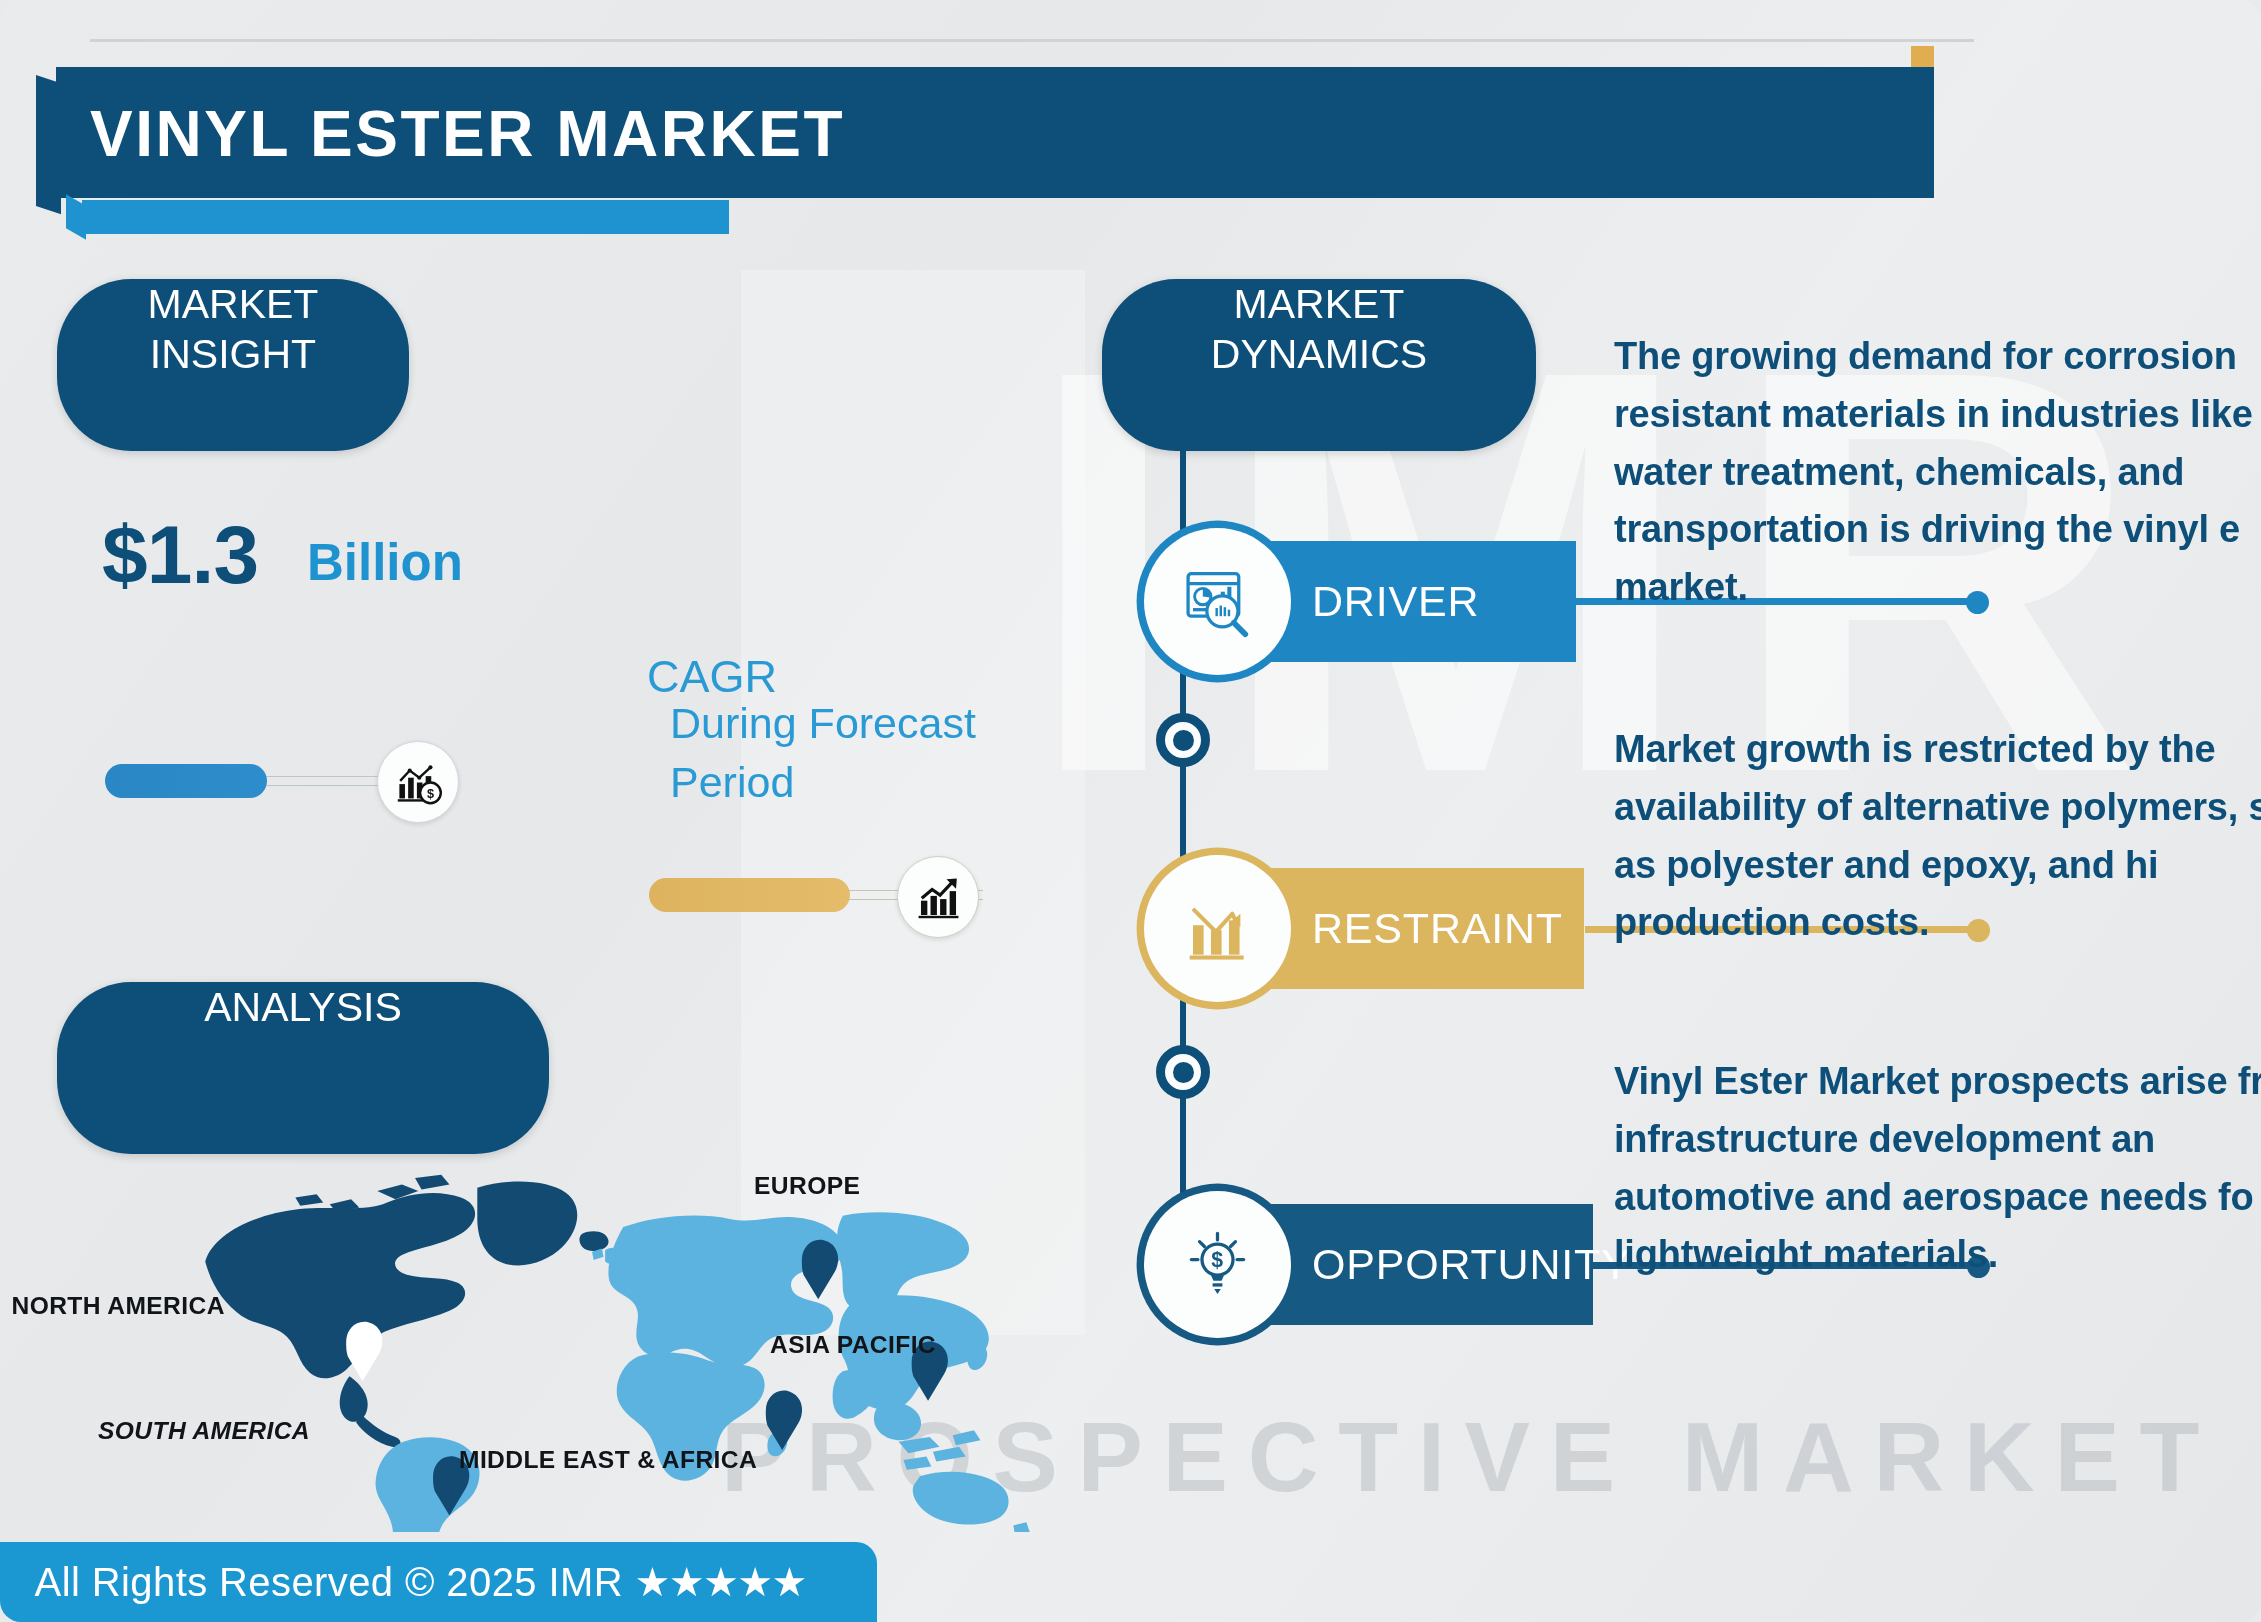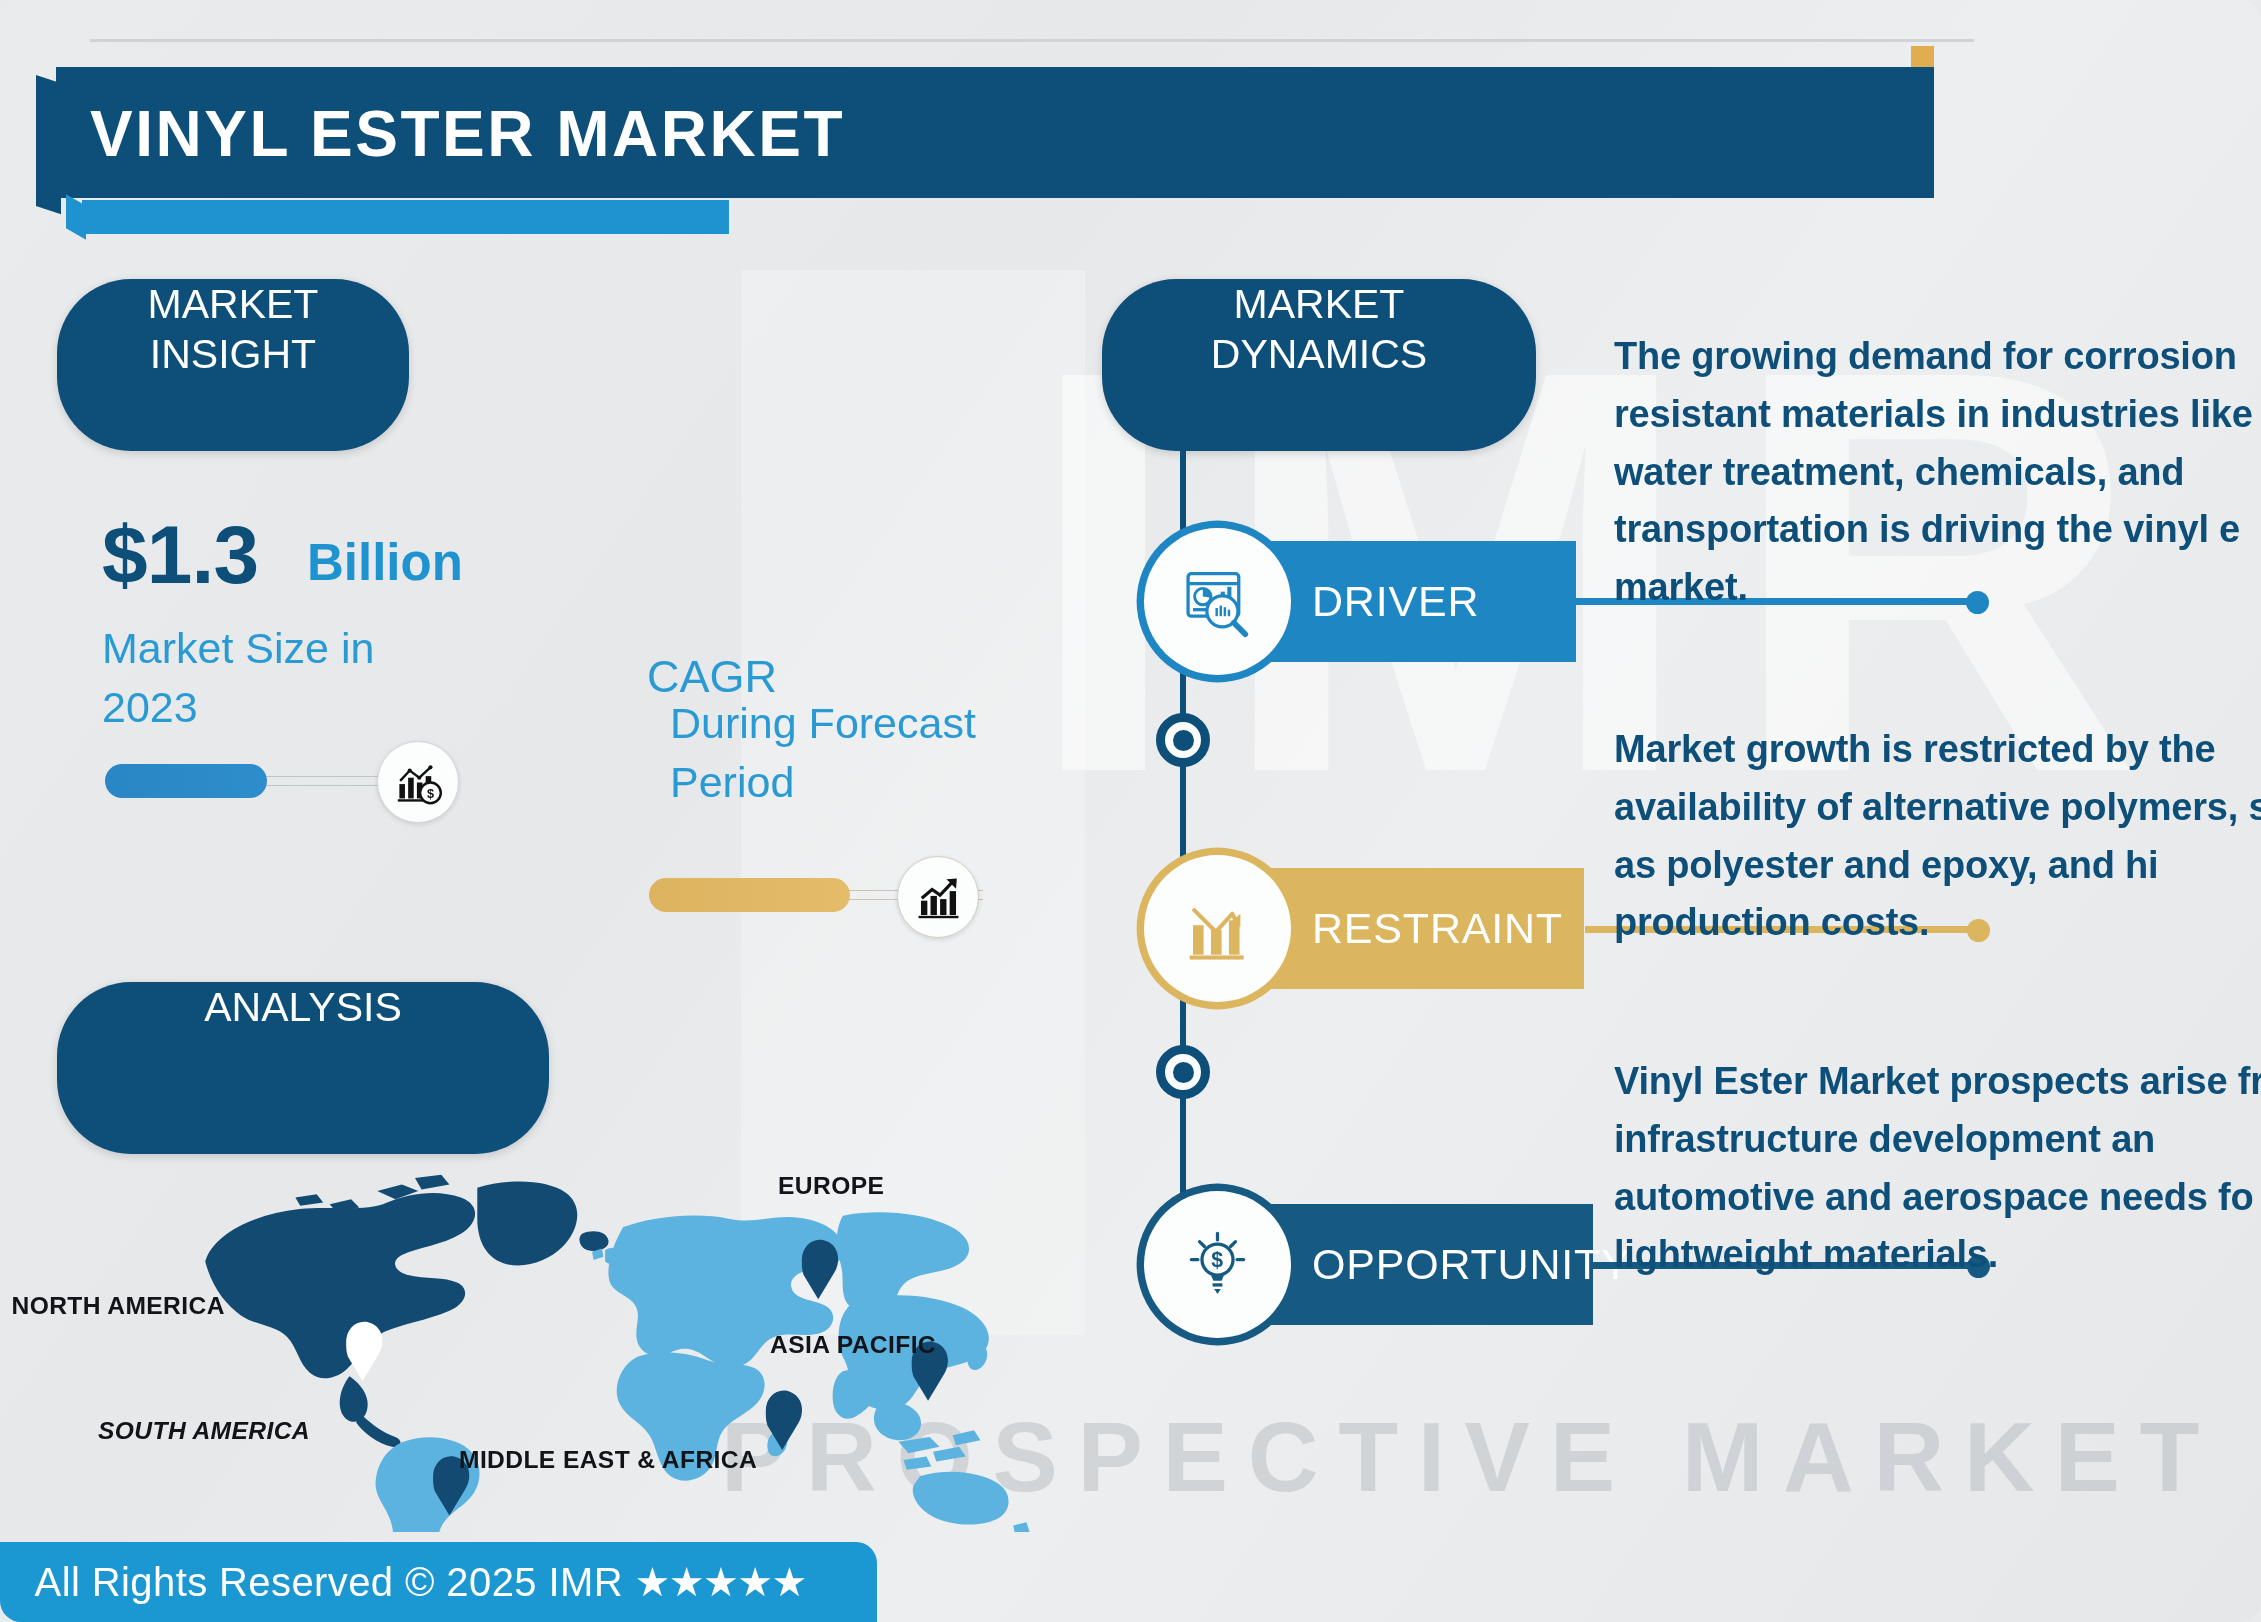--- a/index.html
+++ b/index.html
@@ -150,21 +150,21 @@
   
   #map-wrap { position:absolute; left:49px; top:1147px; width:1024px; height:410px; }
   #map-svg  { position:absolute; left:107px; top:8.2px; width:877px; height:377px; }
   .region-label {
     position:absolute; font-size:24.6px; font-weight:bold;
     color:#111418; letter-spacing:0.4px; white-space:nowrap;
   }
   #lbl-na  { left:11.5px;  top:1292px; }
   #lbl-sa  { left:98px; top:1417px;font-style:italic; }
   #lbl-mea { left:500x;  top:1450px; }
-  #lbl-eu  { left:754px; top:1172px;margin-left:24px; }
+  #lbl-eu  { left:754px; top:1172px; }
   #lbl-ap  { left:770px; top:1331px; }
 
   
   #tl-line {
     position:absolute; left:1180px; top:451px; width:5.7px; height:860px;
     background:#0d4f79;
   }
   .node {
     position:absolute; width:54px; height:54px; border-radius:50%;
     background:#fbfcfc; border:9.8px solid #0d4f79;
@@ -245,21 +245,20 @@
   <div id="title-text">VINYL ESTER MARKET</div>
   <div id="title-underbar"></div>
 
   <div class="pill" id="pill-insight">
     <span>MARKET</span>
     <span>INSIGHT</span>
   </div>
 
   <div id="stat1-value">$1.3</div>
   <div id="stat1-unit">Billion</div>
-  <div id="stat1-label">Market Size in 2023</div>
   <div id="bar1-track"></div>
   <div id="bar1-fill"></div>
   <div id="bar1-knob">
     <svg width="51" height="51" viewBox="0 0 64 64">
       <g fill="#111">
         <rect x="8" y="34" width="7" height="18"></rect>
         <rect x="19" y="26" width="7" height="26"></rect>
         <rect x="30" y="32" width="7" height="20"></rect>
         <rect x="41" y="24" width="7" height="28"></rect>
         <rect x="6" y="53" width="44" height="3"></rect>

